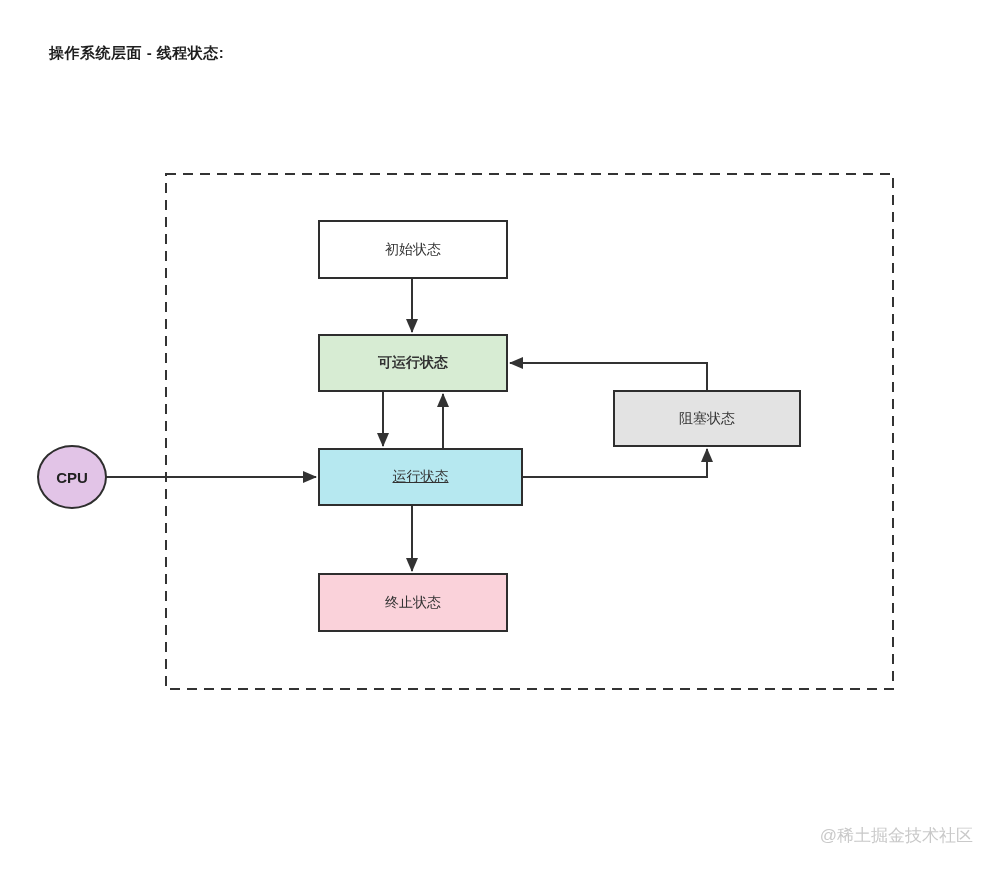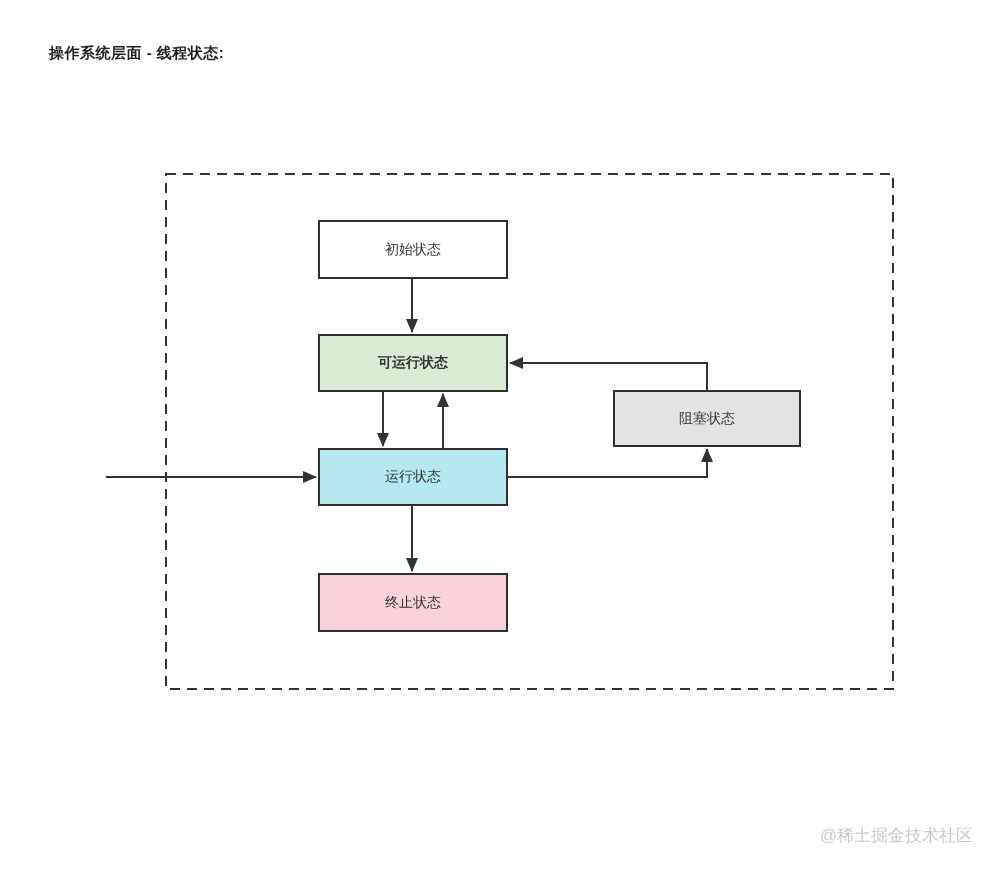--- a/index.html
+++ b/index.html
@@ -30,21 +30,21 @@
     box-sizing: border-box;
     border: 2px solid #2e2e2e;
     display: flex;
     align-items: center;
     justify-content: center;
     font-size: 14px;
     color: #333333;
   }
   .initial    { left: 318px; top: 220px; width: 190px; height: 59px; }
   .runnable   { left: 318px; top: 334px; width: 190px; height: 58px; font-weight: bold; }
-  .running    { left: 318px; top: 448px; width: 190px; height: 58px; }
+  .running    { left: 318px; top: 448px; width: 205px; height: 58px; text-decoration: underline; }
   .blocked    { left: 613px; top: 390px; width: 188px; height: 57px; }
   .terminated { left: 318px; top: 573px; width: 190px; height: 59px; }
   .cpu {
     left: 37px; top: 445px; width: 70px; height: 64px;
     border-radius: 50%;
     font-weight: bold;
     font-size: 15px;
     color: #222222;
   }
   .watermark {
@@ -99,16 +99,19 @@
   </div>
 
   <div class="node blocked" style="background-color: rgb(227, 227, 227);">
     <span>阻塞状态</span>
   </div>
 
   <div class="node terminated" style="background-color: rgb(250, 210, 218);">
     <span>终止状态</span>
   </div>
 
+  <div class="node cpu" style="background-color: rgb(226, 196, 231);">
+    <span>CPU</span>
+  </div>
 
   <div class="watermark">@稀土掘金技术社区</div>
 
 </div>
 
 </body></html>

